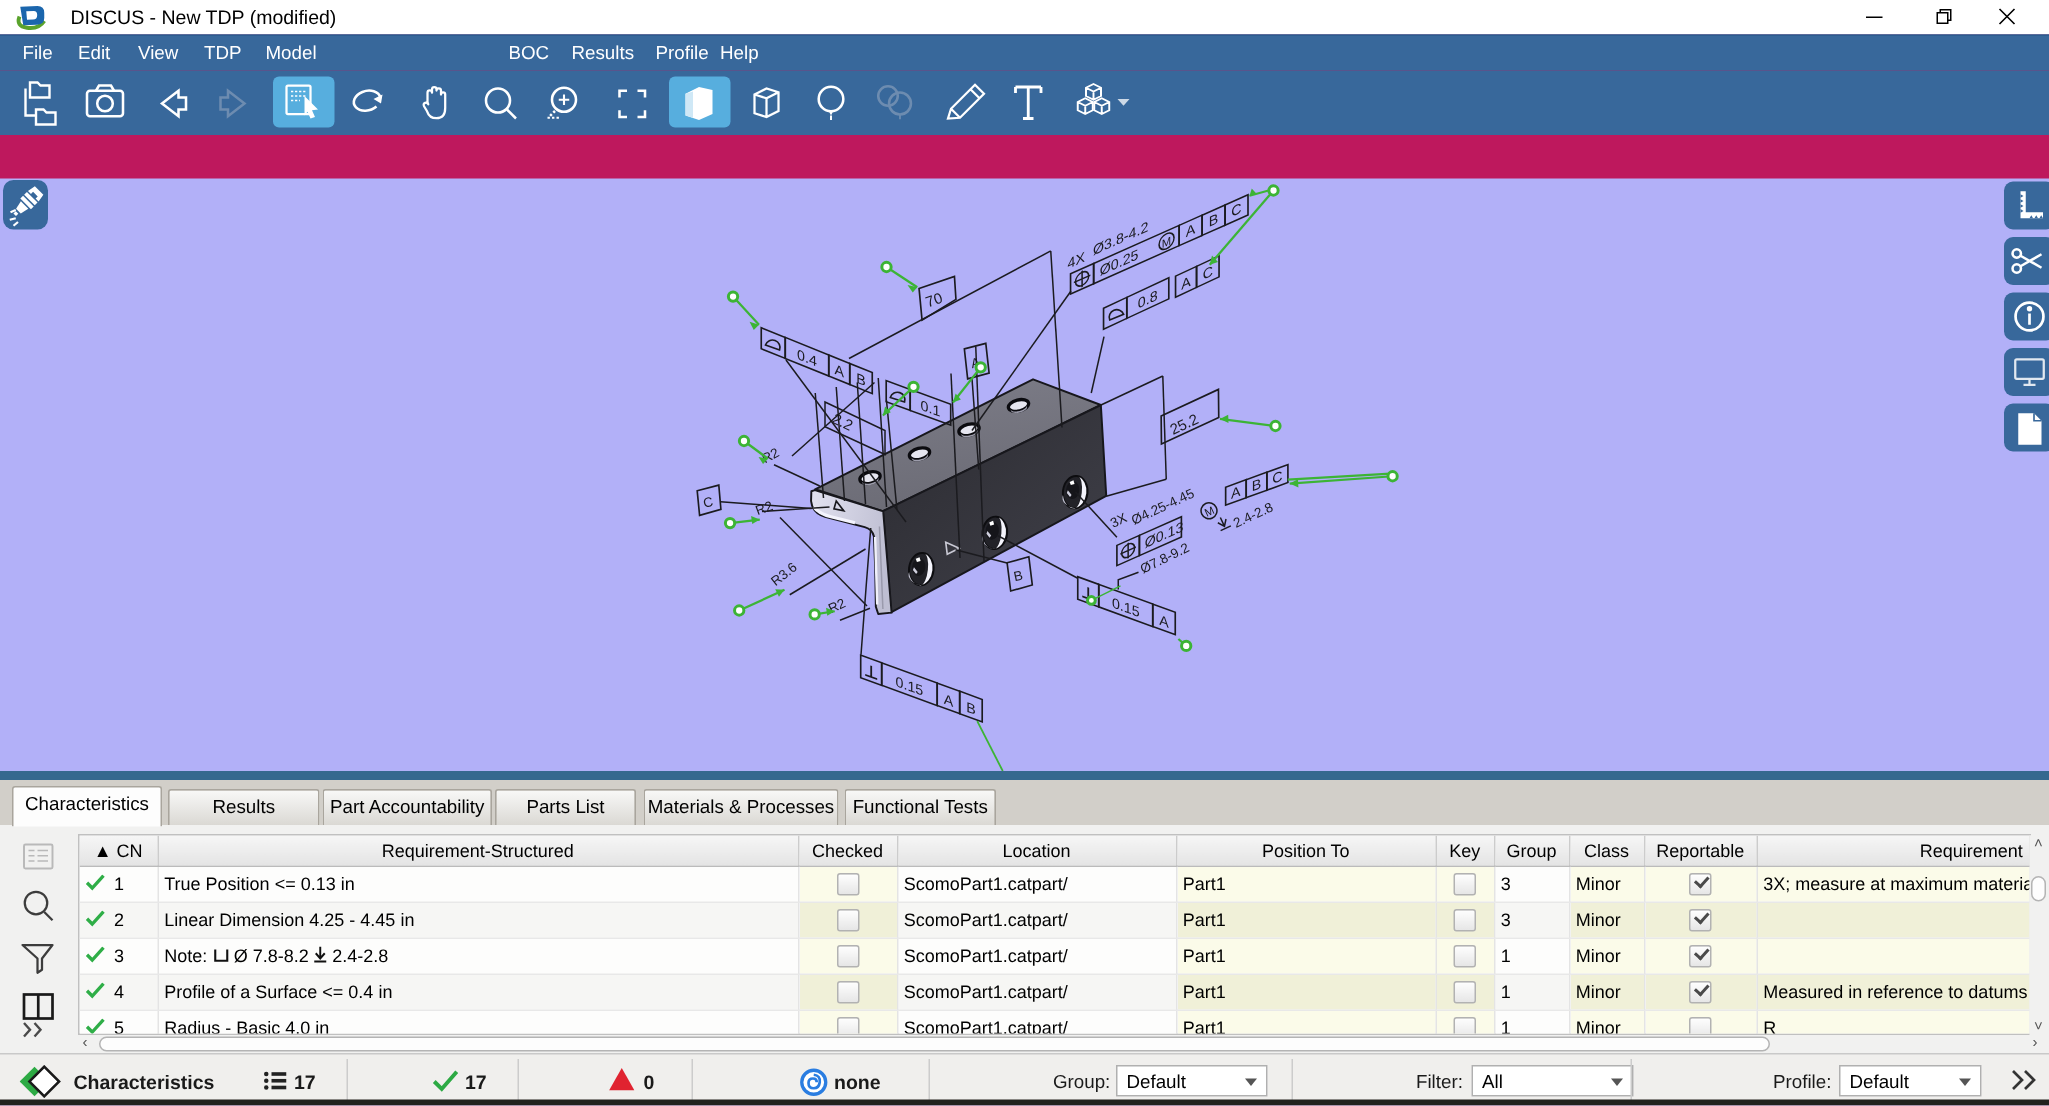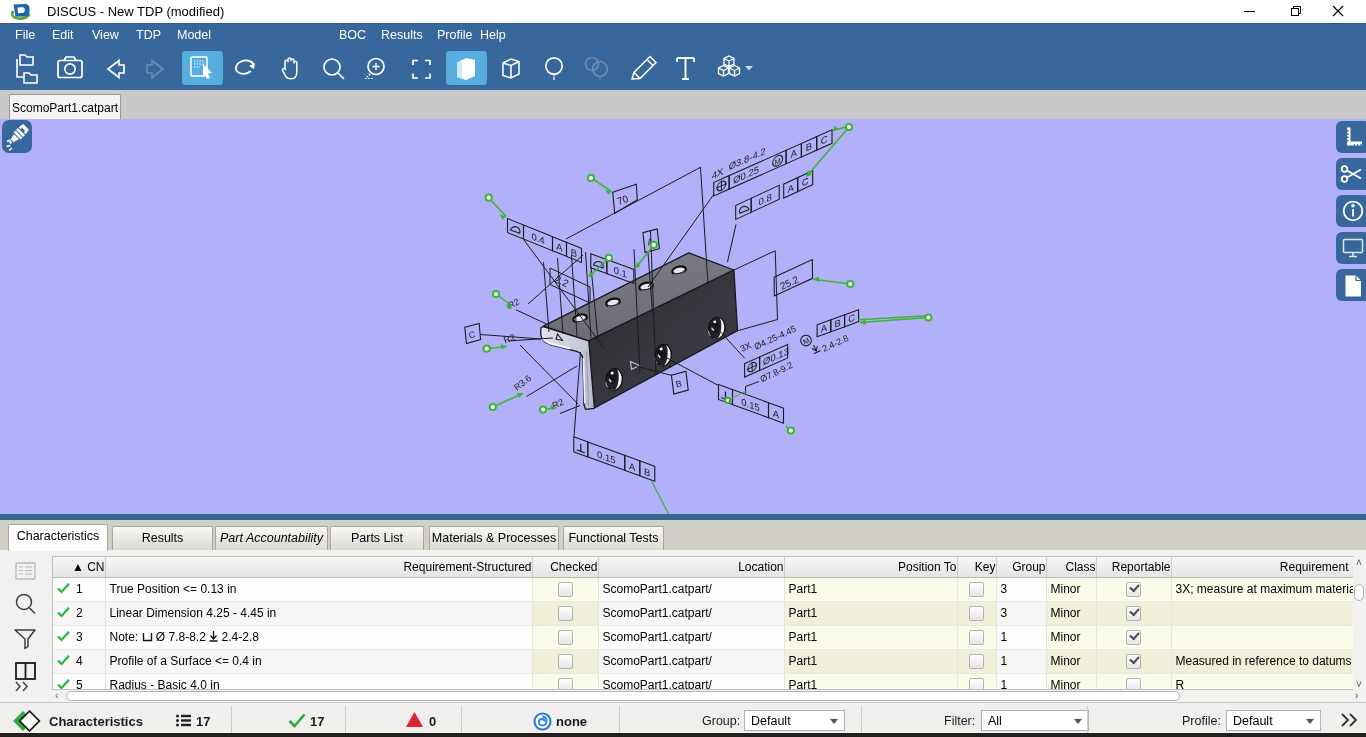--- a/index.html
+++ b/index.html
@@ -38,21 +38,21 @@
 #vscroll { position:absolute; left:1353px; top:37px; width:13px; height:133px; background:#f1f1f0; }
 .thumbh { position:absolute; left:14px; top:1px; width:1114px; height:10px; background:#fdfdfd; border:1px solid #b4b4b4; border-radius:5px; }
 .thumbv { position:absolute; left:1px; top:27px; width:10px; height:17px; background:#fdfdfd; border:1px solid #b4b4b4; border-radius:5px; }
 .sarr { position:absolute; font-size:10px; color:#555; }
 span.box { display:inline-block; width:15px; height:15px; border:1px solid #b2b2b2; background:linear-gradient(#fefefe,#e6e6e6); border-radius:2px; vertical-align:middle; position:relative; }
 span.box.on::after { content:""; position:absolute; left:2.5px; top:1px; width:7px; height:4px; border-left:2.2px solid #4a4a4a; border-bottom:2.2px solid #4a4a4a; transform:rotate(-48deg); }
 td.ctr { text-align:center; }
 
 
 table { border-collapse:collapse; table-layout:fixed; width:1300px; font-size:12px; }
-th { height:20px; background:linear-gradient(#f6f6f6,#e4e4e4); border-right:1px solid #cccccc; border-bottom:1px solid #bbbbbb; font-weight:normal; font-size:12px; color:#000; text-align:right; overflow:hidden; white-space:nowrap; }
+th { height:20px; background:linear-gradient(#f6f6f6,#e4e4e4); border-right:1px solid #cccccc; border-bottom:1px solid #bbbbbb; font-weight:normal; font-size:12px; color:#000; text-align:center; overflow:hidden; white-space:nowrap; }
 td { height:24px; border-right:1px solid #e4e4e4; border-bottom:1px solid #e8e8e8; overflow:hidden; white-space:nowrap; padding:0 4px; color:#000; }
 tr.odd td { background:#fdfdfc; }
 tr.even td { background:#f6f6f4; }
 tr.odd td.yel { background:#fbfbe9; }
 tr.even td.yel { background:#f0f0d8; }
 
 
 #statusbar { position:absolute; left:0; top:702px; width:1366px; height:35px; background:#f0efed; border-top:1px solid #c9c9c9; }
 #statusbar .sep { position:absolute; top:3px; width:1px; height:28px; background:#cccccc; }
 .sbtext { position:absolute; font-size:13px; font-weight:bold; color:#1a1a1a; }
@@ -150,23 +150,20 @@
 
       <g stroke-width="1.3">
         <path d="M729 9 L734 11.5 L734 17 L729 19.5 L724 17 L724 11.5 Z M724 11.5 L729 14 L734 11.5 M729 14 L729 19.5"></path>
         <path d="M723.5 18.5 L728.5 21 L728.5 26.5 L723.5 29 L718.5 26.5 L718.5 21 Z M718.5 21 L723.5 23.5 L728.5 21 M723.5 23.5 L723.5 29"></path>
         <path d="M734.5 18.5 L739.5 21 L739.5 26.5 L734.5 29 L729.5 26.5 L729.5 21 Z M729.5 21 L734.5 23.5 L739.5 21 M734.5 23.5 L734.5 29"></path>
       </g>
       <path d="M745 19 L753 19 L749 23.5 Z" fill="#cdd9e6" stroke="none"></path>
     </svg>
   </div>
 
-  <div id="tabstrip">
-      <div id="doctab">ScomoPart1.catpart</div>
-    </div>
 
   <div id="canvas">
     <svg width="1366" height="395" viewBox="0 119 1366 395" id="cadsvg">
       <defs>
         <linearGradient id="gfront" x1="0" y1="0" x2="1" y2="1">
           <stop offset="0" stop-color="#2b2b31"></stop>
             <stop offset="1" stop-color="#41414a"></stop>
         </linearGradient>
         <linearGradient id="gtop" x1="0" y1="0" x2="0.3" y2="1">
           <stop offset="0" stop-color="#7d7d88"></stop>
@@ -501,21 +498,21 @@
         <path d="M1356,275.5 L1356,280.5 L1361,280.5" stroke="#38689b" stroke-width="1.1"></path>
       </g>
     </svg>
   </div>
   <div id="bluestrip"></div>
 
   <div id="bpanel">
     <div id="btabs">
       <div class="btab active" style="left:8px; width:100px;">Characteristics</div>
       <div class="btab" style="left:112px; width:101px;">Results</div>
-      <div class="btab" style="left:215px; width:113px;font-style:italic;">Part Accountability</div>
+      <div class="btab" style="left:215px; width:113px;">Part Accountability</div>
       <div class="btab" style="left:330px; width:94px;">Parts List</div>
       <div class="btab" style="left:429px; width:130px;">Materials &amp; Processes</div>
       <div class="btab" style="left:563px; width:101px;">Functional Tests</div>
     </div>
     <div id="bcontent">
       <div id="sidebar">
         <svg width="52" height="152" viewBox="0 0 52 152" id="sbsvg" fill="none">
           <g stroke="#b9b9b9" stroke-width="1.3">
             <rect x="16" y="13" width="19" height="16" rx="1"></rect>
             <path d="M19 17 h4 M19 20.5 h4 M19 24 h4 M25 17 h7 M25 20.5 h7 M25 24 h7" stroke-width="1.1"></path>

